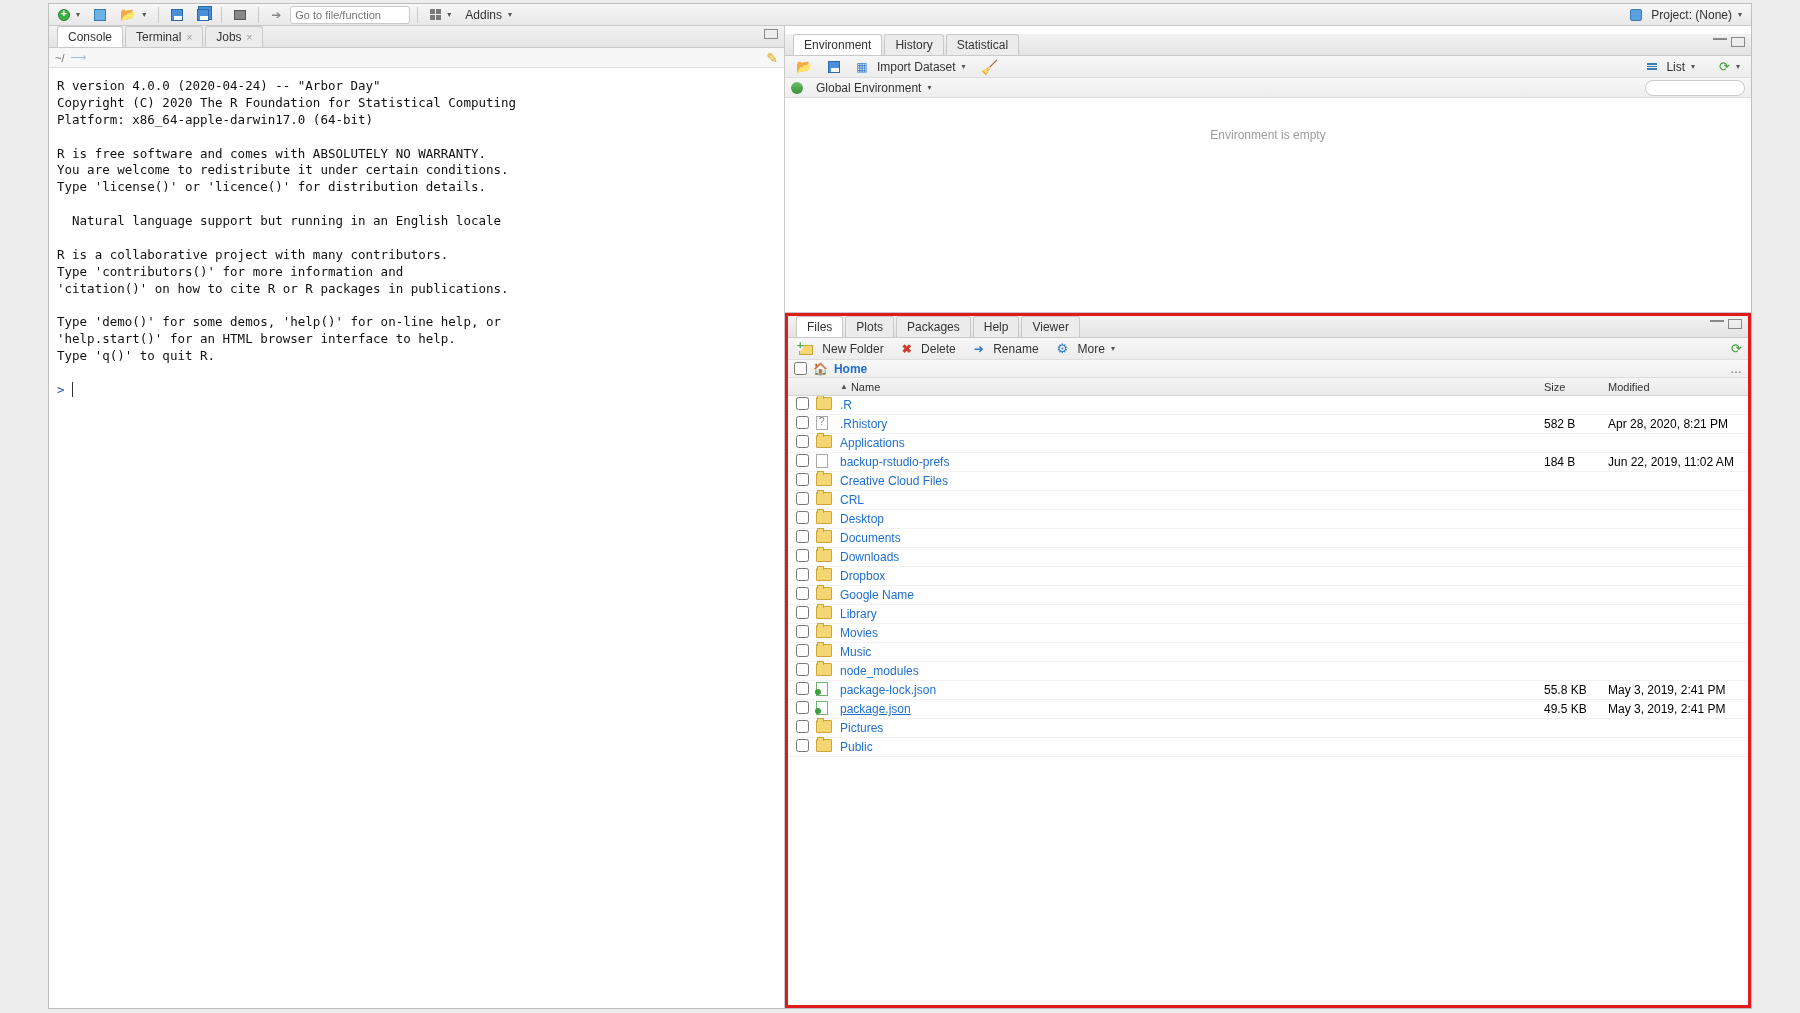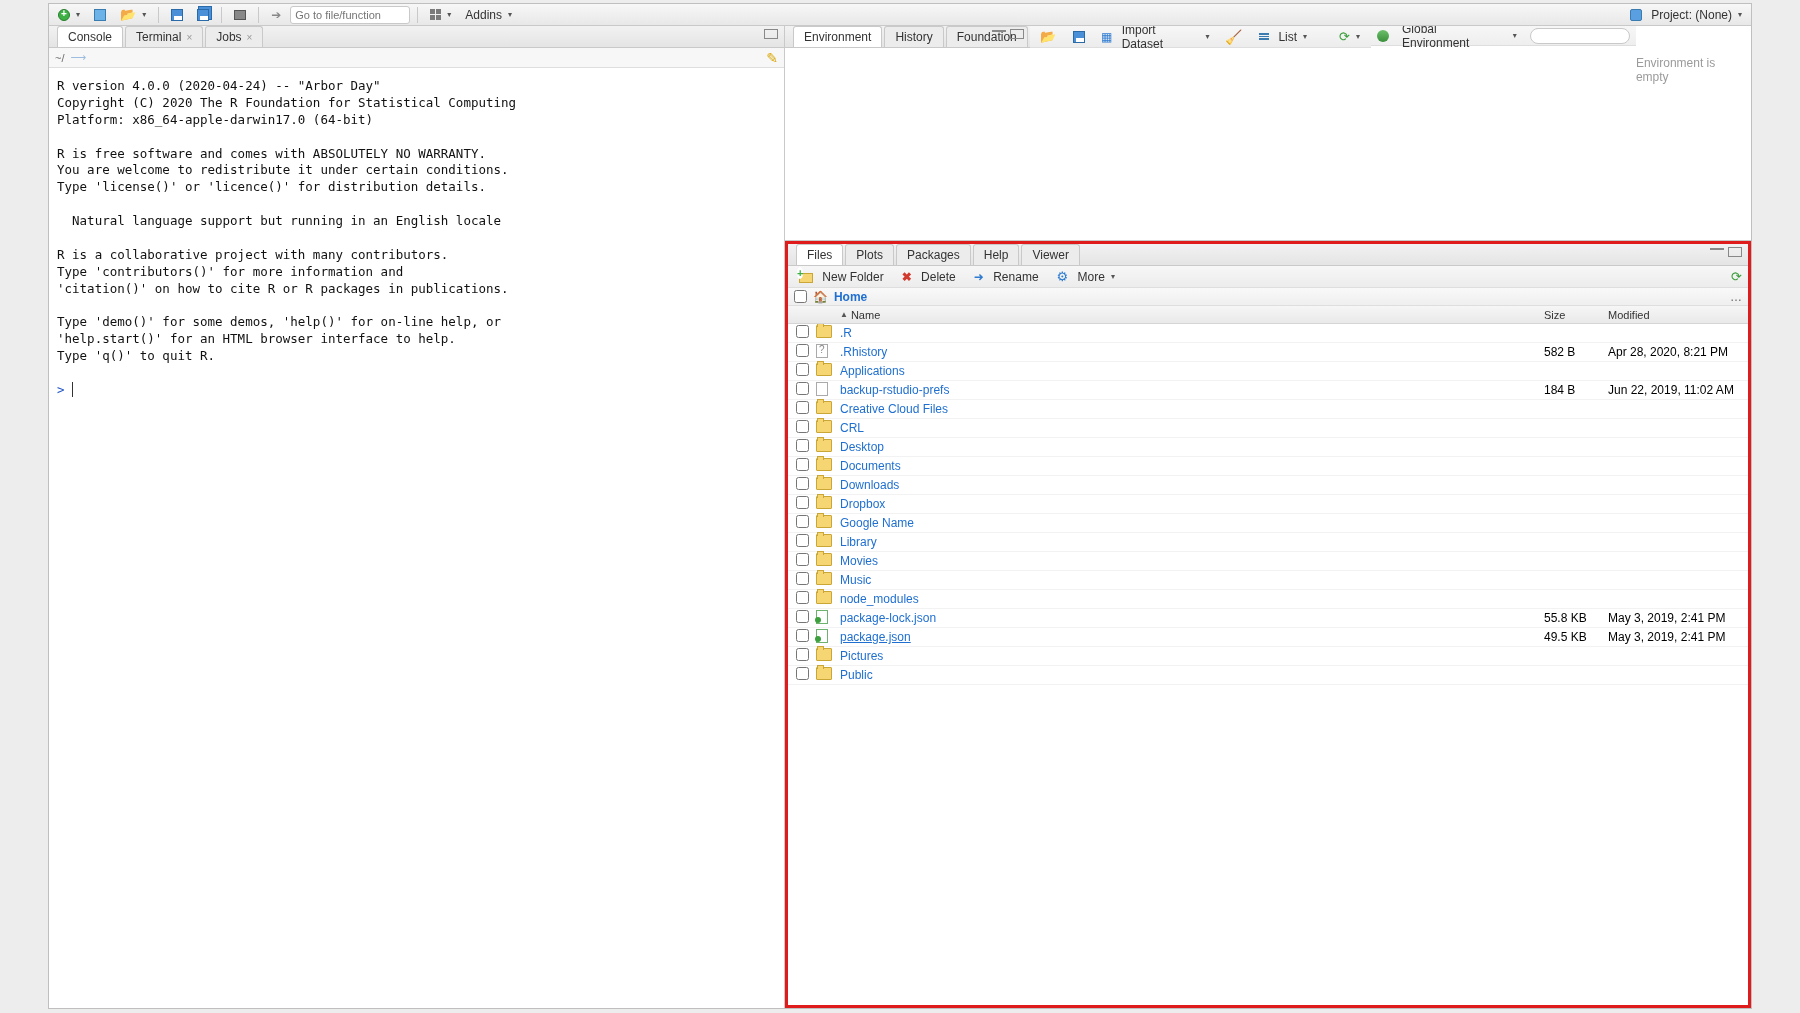--- a/index.html
+++ b/index.html
@@ -75,23 +75,23 @@
 .broom{color:#d9a400;font-size:14px;}
 
 .console-body{
   flex:1; background:#fff; padding:10px 8px 8px 8px;
   font-family: "Menlo","Consolas",monospace;
   font-size:12.5px; color:#111; white-space:pre; overflow:auto;
   line-height:1.35;
 }
 .prompt{color:#2457c5;}
 
-.env-pane{ flex:0 0 auto; display:flex; flex-direction:row; border-bottom:1px solid #c9c9c9;}
+.env-pane{ flex:0 0 auto; display:flex; flex-direction:column; border-bottom:1px solid #c9c9c9;margin-top:8px;}
 .env-toolbar{ height:22px; background:linear-gradient(#f7f7f7,#ececec); border-bottom:1px solid #dedede; display:flex; align-items:center; padding:0 6px; gap:6px;}
-.env-toolbar .end{margin-left:auto; display:flex; align-items:center; gap:22px;}
+.env-toolbar .end{margin-left:auto; display:flex; align-items:center; gap:14px;}
 .small-input{ border:1px solid #c9c9c9; border-radius:10px; height:16px; width:100px; font-size:11px; padding-left:18px; background:#fff; position:relative;}
 .search-wrap{position:relative;}
 .search-wrap::before{content:"🔍"; position:absolute; left:4px; top:0px; font-size:10px; color:#888;}
 .globenv-row{ height:20px; background:linear-gradient(#f7f7f7,#eeeeee); border-bottom:1px solid #dedede; display:flex; align-items:center; padding:0 6px; gap:12px;}
 .globe{width:12px;height:12px;border-radius:50%;background:linear-gradient(#6cc06c,#3a8f3a);}
 .env-empty{ height:214px; display:flex; align-items:flex-start; justify-content:center; padding-top:30px; color:#9b9b9b; font-size:12px;}
 
 .files-pane{ flex:1; display:flex; flex-direction:column; border:3px solid #e01b1b; margin:0;}
 .files-toolbar{ height:22px; background:linear-gradient(#f7f7f7,#ececec); border-bottom:1px solid #dedede; display:flex; align-items:center; padding:0 6px; gap:8px;}
 .files-toolbar .end{margin-left:auto;}
@@ -228,21 +228,21 @@
 
       <div class="env-pane">
         <div class="tabbar">
           <div class="tab active">
               <span>Environment</span>
             </div>
           <div class="tab">
               <span>History</span>
             </div>
           <div class="tab">
-              <span>Foundation</span>
+              <span>Statistical</span>
             </div>
           <div class="right-icons">
             <span class="minimize"></span>
             <span class="winicon"></span>
           </div>
         </div>
         <div class="env-toolbar">
           <span class="tb-btn">
               <span class="arrow-restore">📂</span>
             </span>

